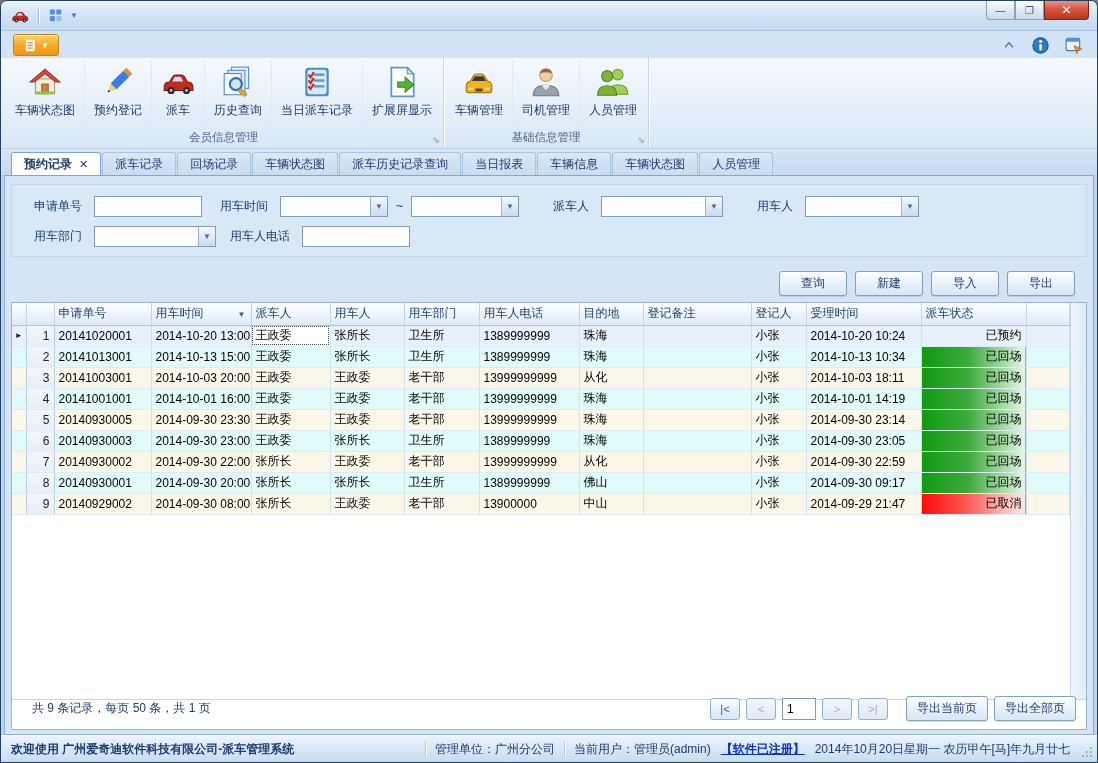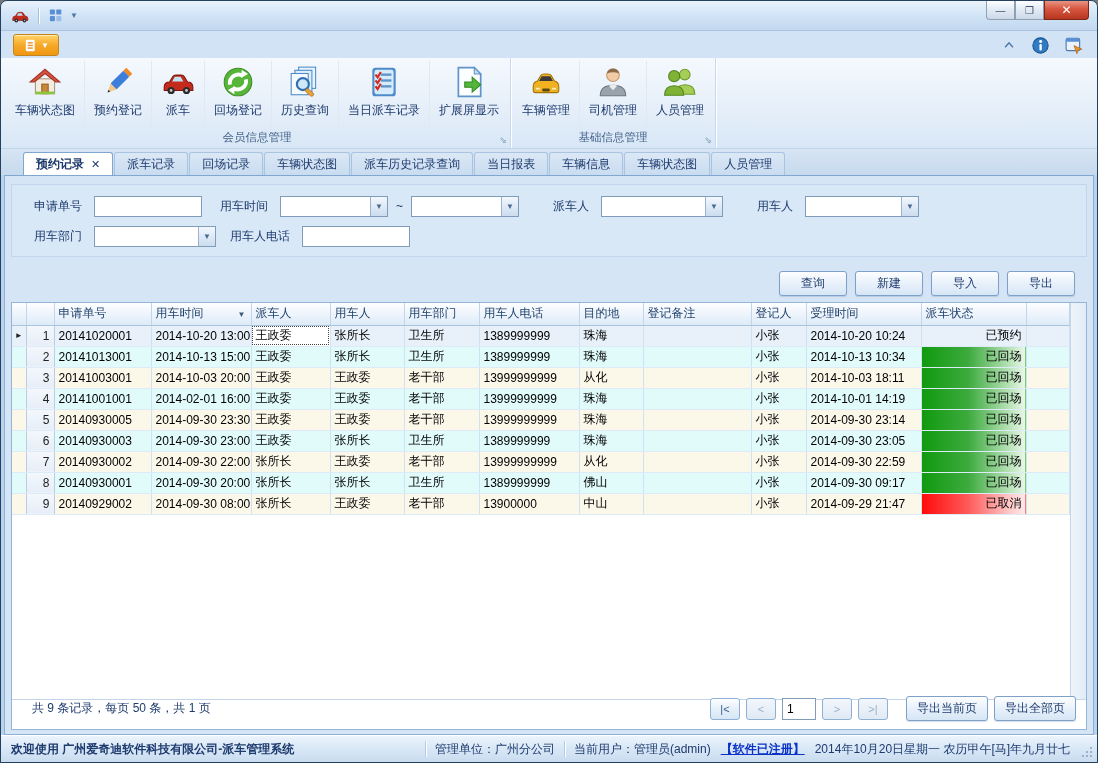--- a/index.html
+++ b/index.html
@@ -45,21 +45,21 @@
   .ribbon-buttons { flex:1; display:flex; align-items:stretch; padding:3px 2px 0 2px; }
   .ribbon-btn { display:flex; flex-direction:column; align-items:center; justify-content:flex-start;
                 gap:3px; padding:4px 9px 0 9px; border-right:1px solid #dde9f5; cursor:default; }
   .ribbon-btn:last-child { border-right:none; }
   .ribbon-btn .icn svg { width:34px; height:34px; display:block; }
   .ribbon-btn .lbl { color:#1e3b6e; white-space:nowrap; }
   .group-footer { height:18px; position:relative; text-align:center; color:#44628a; font-size:11.5px; }
   .launcher { position:absolute; right:3px; bottom:3px; font-size:9px; color:#7e9cc0; line-height:1; cursor:default; }
 
   
-  .doc-tabs { height:26px; display:flex; align-items:flex-end; background:linear-gradient(#d7e5f4,#c6d9ee); padding:3px 0 0 22px; }
+  .doc-tabs { height:26px; display:flex; align-items:flex-end; background:linear-gradient(#d7e5f4,#c6d9ee); padding:3px 0 0 10px; }
   .doc-tab { height:23px; line-height:22px; padding:0 12px; margin-right:1px; color:#1e3b6e;
              background:linear-gradient(#dbe8f6,#c9dcf0); border:1px solid #a9c4e0; border-bottom:none;
              border-radius:3px 3px 0 0; display:flex; align-items:center; gap:7px; cursor:default; white-space:nowrap; }
   .doc-tab.active { background:#fff; border-color:#7fa7cf; font-weight:bold; }
   .doc-close { font-size:11px; color:#1e3b6e; font-weight:bold; cursor:default; }
 
   
   .content { flex:1; background:#d6e5f5; border:1px solid #8fb0d5; border-top-color:#7fa7cf;
              margin:0 3px; display:flex; flex-direction:column; padding:8px 6px 4px 6px; overflow:hidden; }
 
@@ -226,32 +226,20 @@
               <svg viewBox="0 0 32 32" width="34" height="34">
                 <path d="M3 21 q0 -5 5 -5 l3 -5 q1 -1.5 3 -1.5 h5 q2 0 3 1.5 l3 5 q5 0 5 5 v3 h-27 z" fill="#c42b1c" stroke="#7e150b"></path>
                 <path d="M13 11 h5.5 l2.5 4.5 h-10.5 z" fill="#bde3f5"></path>
                 <circle cx="9.5" cy="24" r="3.4" fill="#2b2b2b"></circle>
                 <circle cx="24" cy="24" r="3.4" fill="#2b2b2b"></circle>
                 <circle cx="9.5" cy="24" r="1.3" fill="#c9c9c9"></circle>
                 <circle cx="24" cy="24" r="1.3" fill="#c9c9c9"></circle>
               </svg>
             </span>
             <span class="lbl">派车</span>
-          </div>
-          <div class="ribbon-btn">
-            <span class="icn">
-              <svg viewBox="0 0 32 32" width="34" height="34">
-                <circle cx="16" cy="16" r="13" fill="#57b539" stroke="#3d8f25"></circle>
-                <path d="M8.5 18.5 a8 8 0 0 1 12.5-8" fill="none" stroke="#fff" stroke-width="3.6"></path>
-                <path d="M23.5 13.5 a8 8 0 0 1 -12.5 8" fill="none" stroke="#fff" stroke-width="3.6"></path>
-                <path d="M19.5 4.5 l6 4 -6.5 3.5 z" fill="#fff"></path>
-                <path d="M12.5 27.5 l-6-4 6.5-3.5 z" fill="#fff"></path>
-              </svg>
-            </span>
-            <span class="lbl">回场登记</span>
           </div>
           <div class="ribbon-btn">
             <span class="icn">
               <svg viewBox="0 0 32 32" width="34" height="34">
                 <rect x="10" y="2" width="16" height="20" fill="#eaf4fd" stroke="#4e8bc8"></rect>
                 <rect x="6.5" y="5" width="16" height="20" fill="#ddeefb" stroke="#4e8bc8"></rect>
                 <rect x="3" y="8" width="16" height="20" fill="#f5faff" stroke="#4e8bc8"></rect>
                 <circle cx="14" cy="18" r="5.6" fill="#cfe8f8" stroke="#2f6fb2" stroke-width="2"></circle>
                 <rect x="18" y="21.6" width="9" height="3.6" rx="1.8" transform="rotate(40 18 21.6)" fill="#e8a13c" stroke="#b06e14" stroke-width=".6"></rect>
               </svg>
@@ -487,21 +475,21 @@
                   <td class="dcell"></td>
                   <td class="dcell">小张</td>
                   <td class="dcell">2014-10-03 18:11</td>
                   <td class="dcell status returned">已回场</td>
                   <td class="dcell"></td>
                 </tr>
                 <tr class="row-cyan">
                   <td class="rowsel dcell"></td>
                   <td class="rownum">4</td>
                   <td class="dcell">20141001001</td>
-                  <td class="dcell">2014-02-01 16:00</td>
+                  <td class="dcell">2014-10-01 16:00</td>
                   <td class="dcell">王政委</td>
                   <td class="dcell">王政委</td>
                   <td class="dcell">老干部</td>
                   <td class="dcell">13999999999</td>
                   <td class="dcell">珠海</td>
                   <td class="dcell"></td>
                   <td class="dcell">小张</td>
                   <td class="dcell">2014-10-01 14:19</td>
                   <td class="dcell status returned">已回场</td>
                   <td class="dcell"></td>

